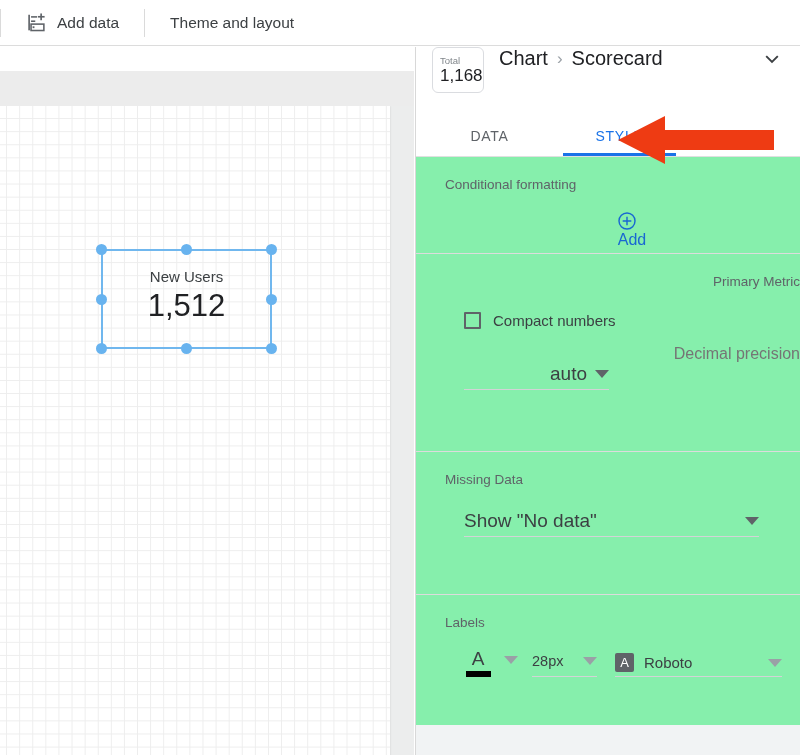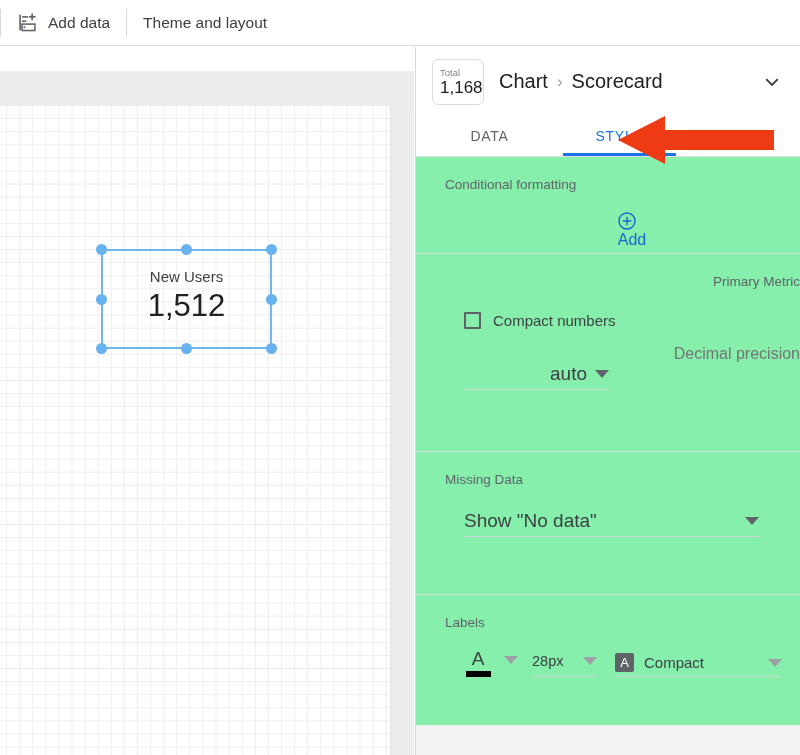--- a/index.html
+++ b/index.html
@@ -24,20 +24,21 @@
   .toolbar {
     position: absolute;
     left: 0; top: 0;
     width: 800px;
     height: 46px;
     background: #ffffff;
     border-bottom: 1px solid #dcdcdc;
     display: flex;
     align-items: center;
     box-sizing: border-box;
+    gap: 9px;
   }
   .tb-sep {
     width: 1px;
     height: 28px;
     background: #dadada;
     flex: 0 0 auto;
   }
   .tb-item {
     display: flex;
     align-items: center;
@@ -141,21 +142,21 @@
     height: 708px;
     background: #f1f3f4;
     border-left: 1px solid #d8d8d8;
     box-sizing: border-box;
     overflow: hidden;
   }
   .panel-header {
     height: 69px;
     background: #ffffff;
     display: flex;
-    align-items: center;
+    align-items: flex-start;
     padding: 0 14px 0 16px;
     box-sizing: border-box;
   }
   .thumb {
     width: 52px;
     height: 46px;
     border: 1px solid #dadce0;
     border-radius: 6px;
     background: #fff;
     box-sizing: border-box;
@@ -503,21 +504,21 @@
 
           <div class="size-ctl">
             <div class="select">
               <span class="sel-value" style="font-size:14.5px;">28px</span>
               <span class="caret light"></span>
             </div>
           </div>
 
           <div class="font-ctl">
             <span class="font-badge">A</span>
-            <span class="font-name">Compact</span>
+            <span class="font-name">Roboto</span>
             <span class="caret light"></span>
           </div>
 
         </div>
       </div>
     </div>
 
   </div>
 
   <svg class="arrow-annotation" viewBox="0 0 158 54">

